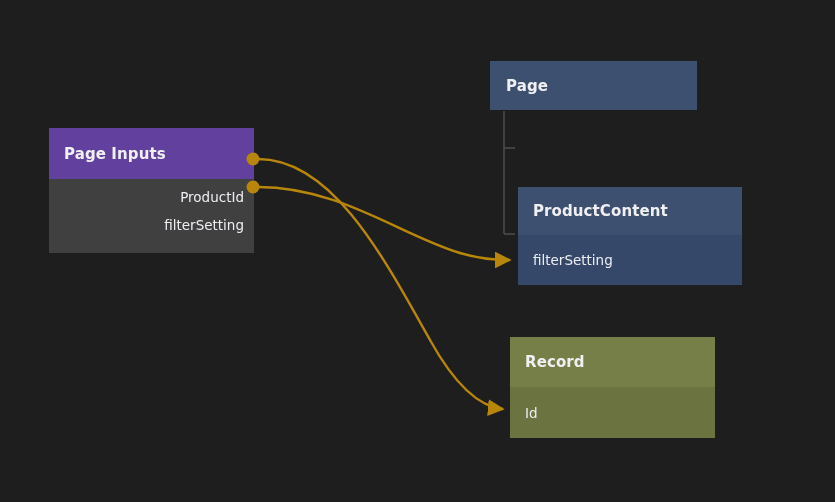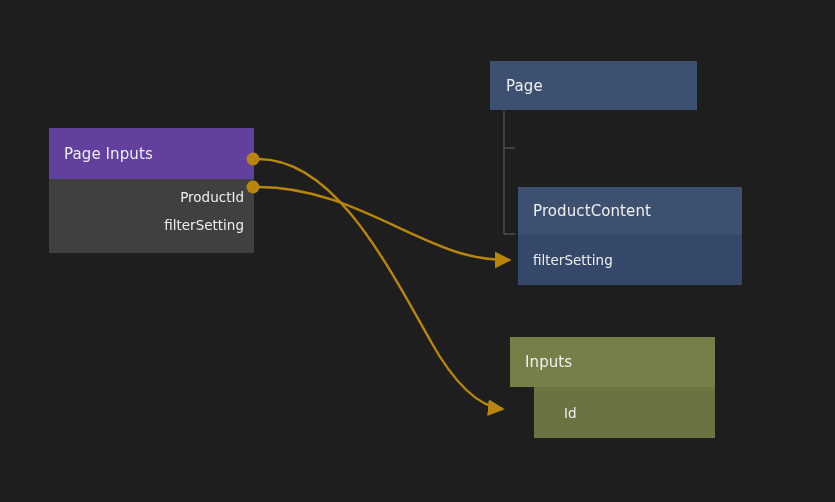--- a/index.html
+++ b/index.html
@@ -28,20 +28,21 @@
     box-sizing: border-box;
     display: flex;
     align-items: center;
     width: 100%;
   }
   .node-header-label {
     font-size: 15px;
     letter-spacing: 0.1px;
     color: #f0f0f2;
     white-space: nowrap;
+    font-weight: bold;
   }
   .node-body {
     box-sizing: border-box;
     width: 100%;
     position: relative;
   }
   .port-row {
     box-sizing: border-box;
     display: flex;
     align-items: center;
@@ -133,24 +134,23 @@
     height: 101px;
   }
   #node-record .node-header {
     height: 50px;
     background: #757f47;
     padding-left: 15px;
   }
   #node-record .node-body {
     height: 51px;
     background: #6b7441;
-    padding-left: 30px;
-    display: flex;
-    align-items: center;
-    margin-left: 24px;
+    padding-left: 15px;
+    display: flex;
+    align-items: center;
   }
   #node-record .port-row { height: 51px; }
 
   
   #wire-layer, #tree-layer {
     position: absolute;
     left: 0; top: 0;
     width: 835px;
     height: 502px;
     pointer-events: none;
@@ -197,21 +197,21 @@
     </div>
     <div class="node-body">
       <div class="port-row">
         <span class="port-label">filterSetting</span>
       </div>
     </div>
   </div>
 
   <div class="node" id="node-record">
     <div class="node-header">
-      <span class="node-header-label">Inputs</span>
+      <span class="node-header-label">Record</span>
     </div>
     <div class="node-body">
       <div class="port-row">
         <span class="port-label">Id</span>
       </div>
     </div>
   </div>
 
   <svg id="wire-layer" viewBox="0 0 835 502" width="835" height="502">
     <defs>

